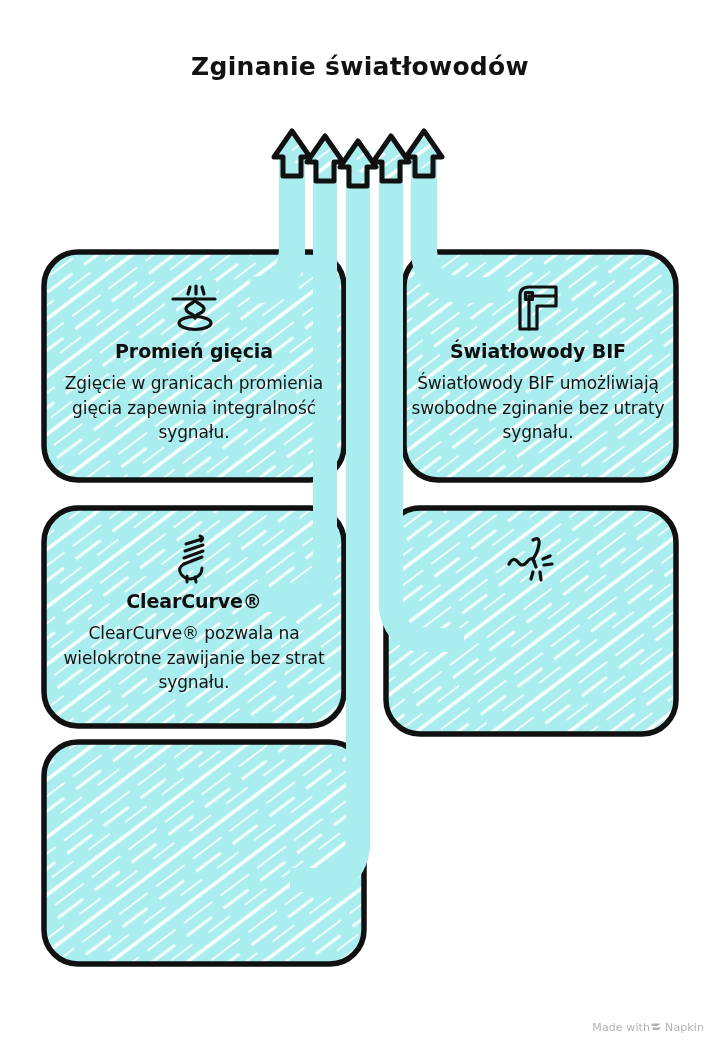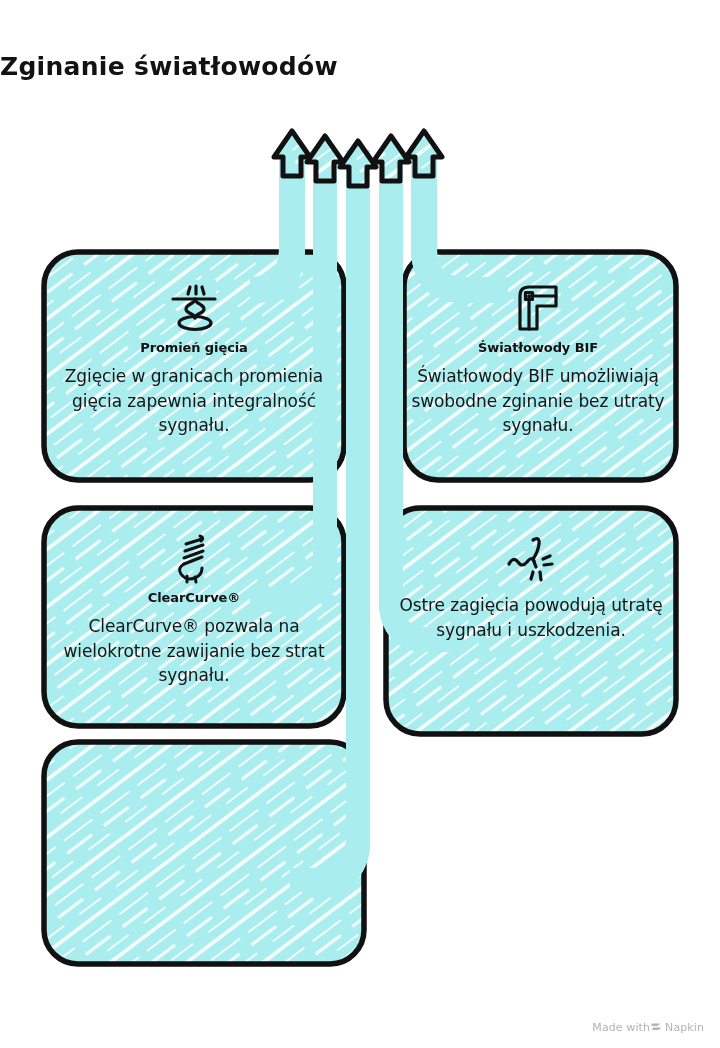--- a/index.html
+++ b/index.html
@@ -21,20 +21,21 @@
     width: 720px;
     height: 1048px;
   }
 
   
   .title {
     position: absolute;
     left: 0;
     top: 52px;
     width: 720px;
+    text-align: center;
     font-family: "DejaVu Sans", sans-serif;
     font-size: 25px;
     font-weight: 700;
     letter-spacing: 0.3px;
     color: #121212;
   }
 
   
   #diagram {
     position: absolute;
@@ -52,21 +53,21 @@
     color: #101010;
     pointer-events: none;
   }
   .card-icon {
     display: block;
     margin: 0 auto;
   }
   .card-title {
     font-family: "DejaVu Sans", sans-serif;
     font-weight: 700;
-    font-size: 13px;
+    font-size: 19px;
     color: #101010;
     margin-top: 6px;
     letter-spacing: -0.1px;
   }
   .card-desc {
     font-family: "DejaVu Sans", sans-serif;
     font-weight: 400;
     font-size: 17px;
     line-height: 1.45;
     color: #151515;
@@ -243,21 +244,20 @@
     <svg class="card-icon" width="56" height="52" viewBox="0 0 56 52">
       <g fill="none" stroke="#111111" stroke-width="3.2" stroke-linecap="round" stroke-linejoin="round">
         <path d="M30 8 Q37 4 36 12 Q35 20 30 27 L33 35"></path>
         <path d="M6 32 Q10 24 15 30 Q19 36 24 30 Q28 24 31 29"></path>
         <path d="M40 27 L47 24"></path>
         <path d="M41 33 L49 32"></path>
         <path d="M30 40 L28 47"></path>
         <path d="M37 40 L38 48"></path>
       </g>
     </svg>
-    <div class="card-desc">Ostre zagięcia powodują utratę sygnału i uszkodzenia.</div>
   </div>
 
 
   <div class="footer">
     <span>Made with</span>
     <span class="napkin-mark">
       <svg width="13" height="11" viewBox="0 0 13 11">
         <path d="M0.5 1.5 L9.5 1.5 L6.5 4 L0.5 4 Z" fill="#b3b3b3"></path>
         <path d="M1.5 5.5 L10.5 5.5 L7.5 8 L1.5 8 Z" fill="#b3b3b3"></path>
       </svg>

